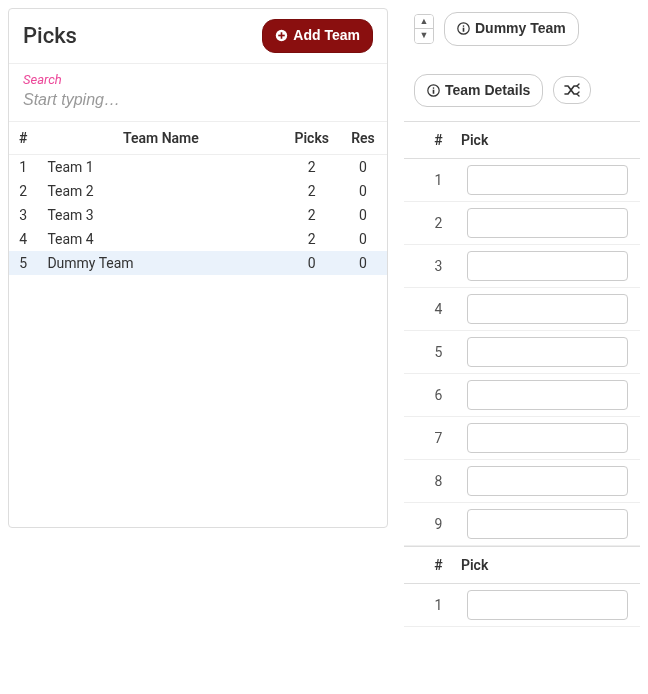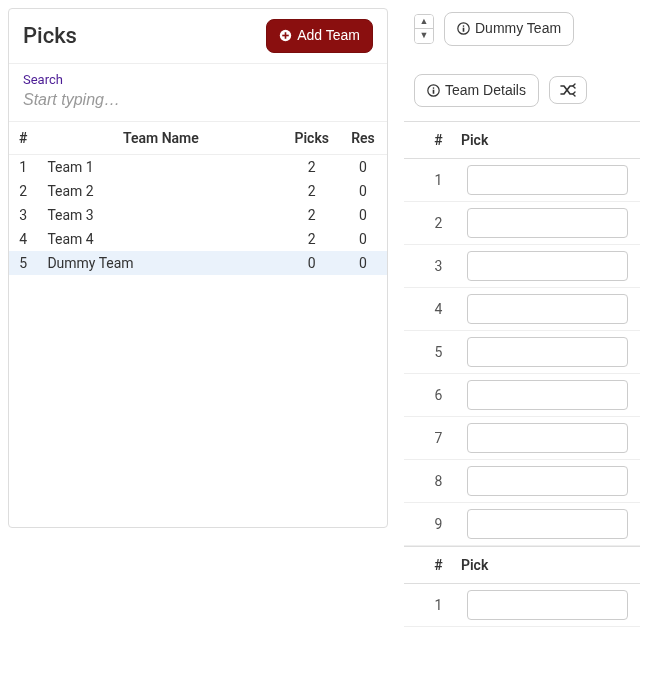--- a/index.html
+++ b/index.html
@@ -37,48 +37,50 @@
   .panel-header h2 {
     margin: 0;
     font-size: 22px;
     font-weight: 500;
     color: #333;
   }
   .btn {
     display: inline-flex;
     align-items: center;
     padding: 6px 12px;
-    border-radius: 8px;
+    border-radius: 13px;
     border: 1px solid transparent;
     font-size: 14px;
     cursor: pointer;
     gap: 5px;
     line-height: 1.4;
     background: #fff;
+    font-weight: bold;
   }
   .btn-danger {
     background: #8a0f0f;
     color: #fff;
     border-color: #7a0d0d;
   }
   .btn-outline {
     border-color: #ccc;
     color: #333;
     background: #fff;
   }
   .icon { display: inline-block; }
   .plus-icon svg, .info-icon svg, .shuffle-icon svg { display: block; }
   .search-block {
     padding: 8px 14px 10px;
     border-bottom: 1px solid #eee;
   }
   .search-label {
-    color: #4c1d95;
+    color: #ec4899;
     font-size: 13px;
     margin-bottom: 2px;
+    font-style: italic;
   }
   .search-input {
     width: 100%;
     border: none;
     outline: none;
     font-size: 16px;
     color: #333;
     font-style: italic;
     padding: 2px 0;
   }

